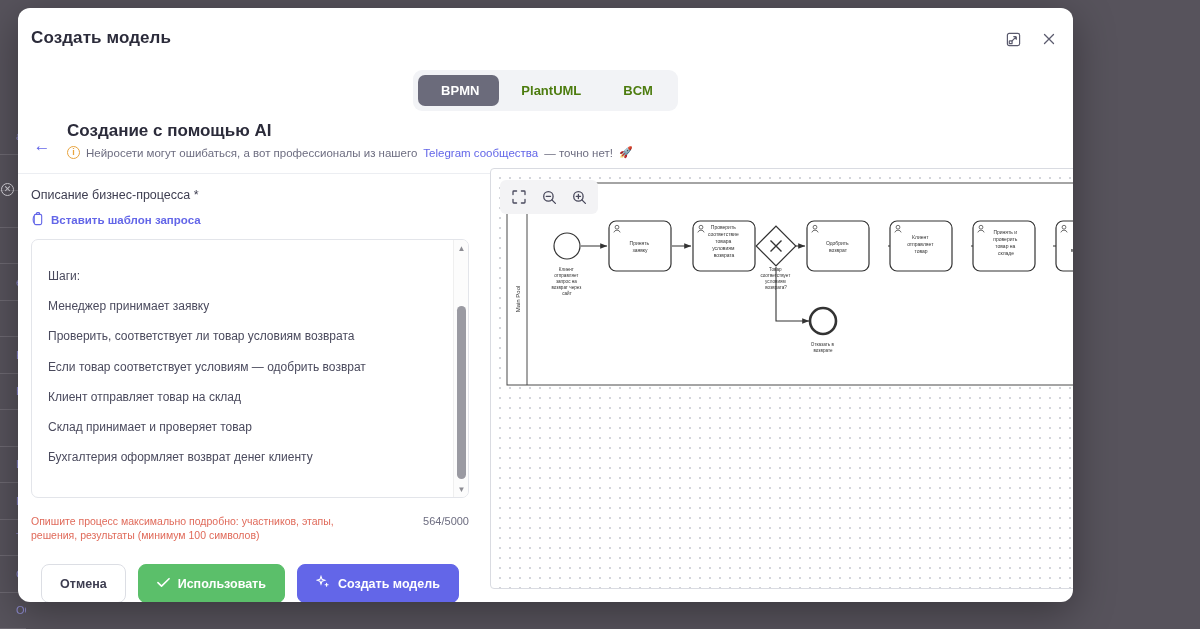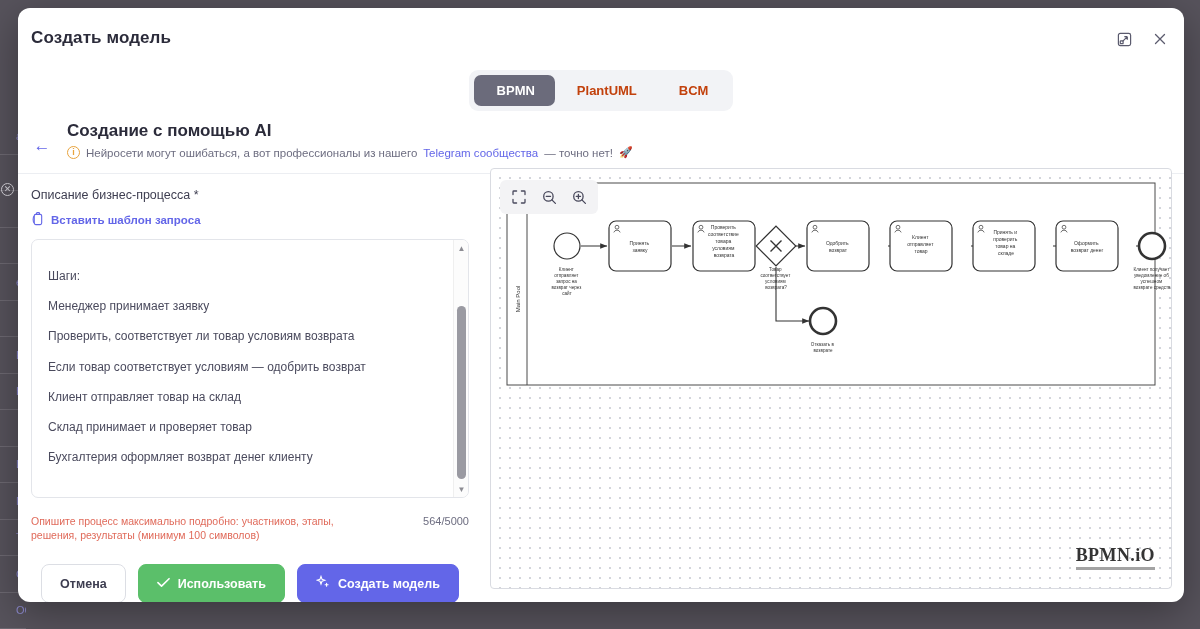--- a/index.html
+++ b/index.html
@@ -35,21 +35,21 @@
     width: 13px; height: 13px; border-radius: 50%;
     border: 1.4px solid #d8d6dd;
     color: #d8d6dd; font-size: 9px; line-height: 10px;
     text-align: center;
   }
 
   
   .modal {
     position: absolute;
     left: 18px; top: 8px;
-    width: 1166px; height: 594px;
+    width: 1055px; height: 594px;
     background: #ffffff;
     border-radius: 12px;
     box-shadow: 0 10px 40px rgba(0,0,0,.35);
     overflow: hidden;
   }
 
   .modal-header {
     position: absolute; left: 0; top: 0; right: 0; height: 62px;
   }
   .modal-title {
@@ -74,21 +74,21 @@
   }
   .tabs {
     display: flex; align-items: center;
     background: #f2f3f6;
     border-radius: 9px;
     padding: 5px;
     gap: 2px;
   }
   .tab {
     font-size: 13px; font-weight: 600;
-    color: #c2410c;
+    color: #4d7c0f;
     padding: 8px 20px;
     border-radius: 7px;
     cursor: pointer;
     white-space: nowrap;
   }
   .tab.active {
     background: #6b6b7b;
     color: #ffffff;
     padding-left: 23px;
   }

